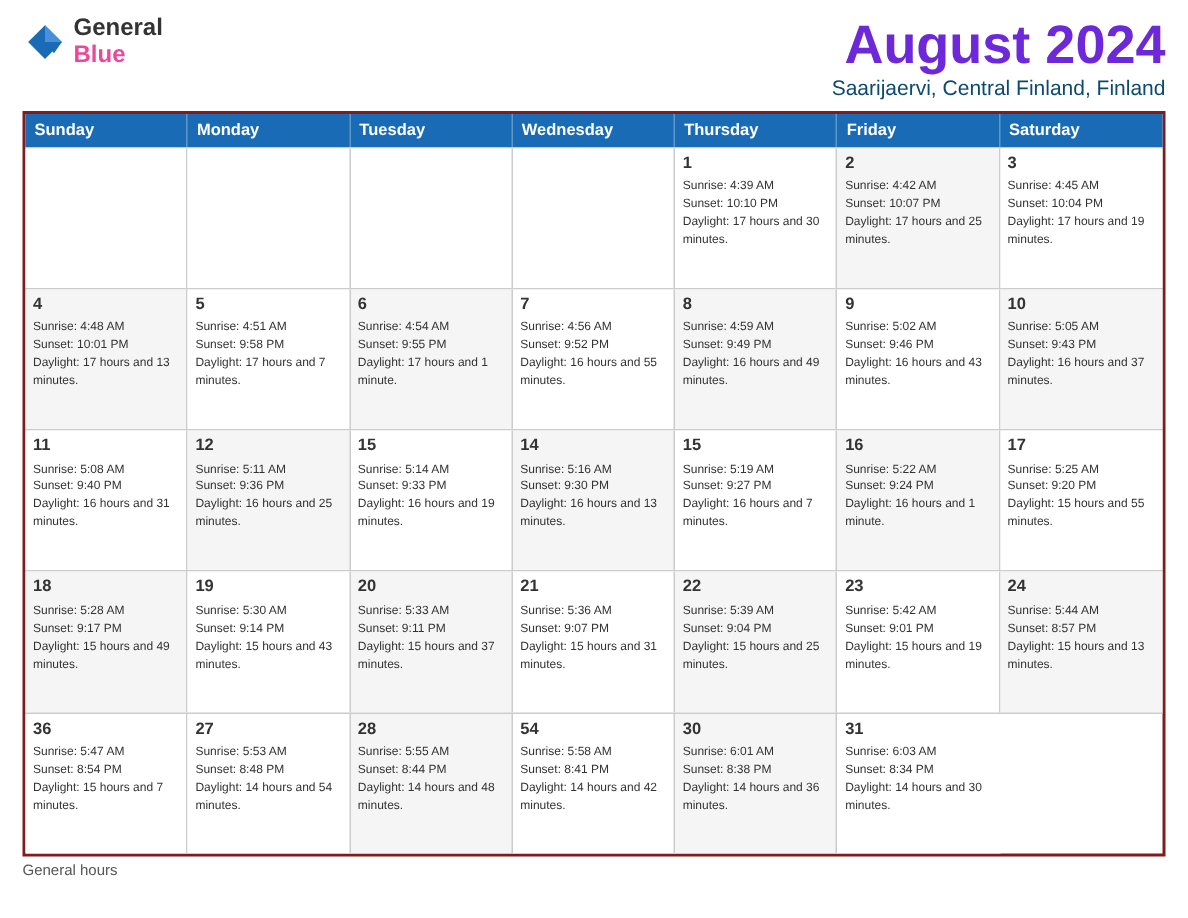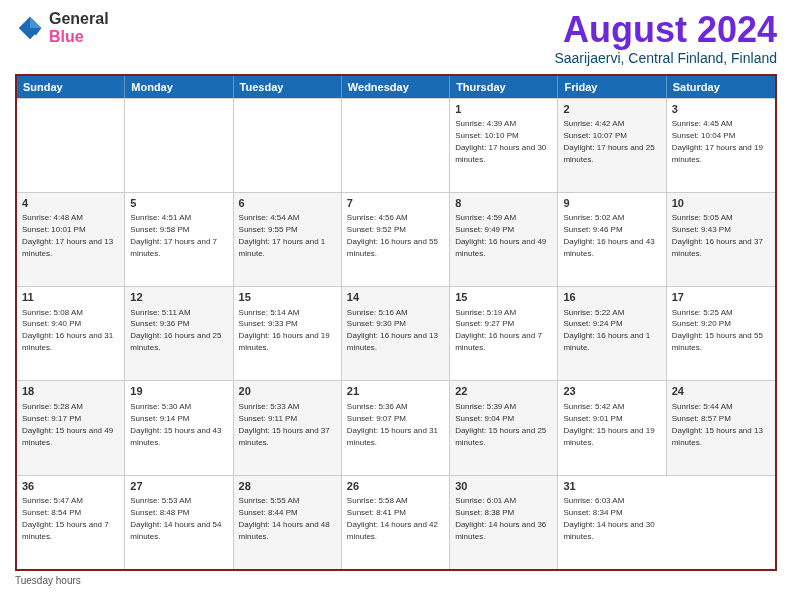--- a/index.html
+++ b/index.html
@@ -188,23 +188,23 @@
           <div class="cal-cell alt-bg"><span class="day-num">20</span><span class="cell-text">Sunrise: 5:33 AM<br>Sunset: 9:11 PM<br>Daylight: 15 hours and 37 minutes.</span></div>
           <div class="cal-cell"><span class="day-num">21</span><span class="cell-text">Sunrise: 5:36 AM<br>Sunset: 9:07 PM<br>Daylight: 15 hours and 31 minutes.</span></div>
           <div class="cal-cell alt-bg"><span class="day-num">22</span><span class="cell-text">Sunrise: 5:39 AM<br>Sunset: 9:04 PM<br>Daylight: 15 hours and 25 minutes.</span></div>
           <div class="cal-cell"><span class="day-num">23</span><span class="cell-text">Sunrise: 5:42 AM<br>Sunset: 9:01 PM<br>Daylight: 15 hours and 19 minutes.</span></div>
           <div class="cal-cell alt-bg"><span class="day-num">24</span><span class="cell-text">Sunrise: 5:44 AM<br>Sunset: 8:57 PM<br>Daylight: 15 hours and 13 minutes.</span></div>
         </div>
         <div class="cal-row">
           <div class="cal-cell"><span class="day-num">36</span><span class="cell-text">Sunrise: 5:47 AM<br>Sunset: 8:54 PM<br>Daylight: 15 hours and 7 minutes.</span></div>
           <div class="cal-cell"><span class="day-num">27</span><span class="cell-text">Sunrise: 5:53 AM<br>Sunset: 8:48 PM<br>Daylight: 14 hours and 54 minutes.</span></div>
           <div class="cal-cell alt-bg"><span class="day-num">28</span><span class="cell-text">Sunrise: 5:55 AM<br>Sunset: 8:44 PM<br>Daylight: 14 hours and 48 minutes.</span></div>
-          <div class="cal-cell"><span class="day-num">26</span><span class="cell-text">Sunrise: 5:58 AM<br>Sunset: 8:41 PM<br>Daylight: 14 hours and 42 minutes.</span></div>
+          <div class="cal-cell"><span class="day-num">54</span><span class="cell-text">Sunrise: 5:58 AM<br>Sunset: 8:41 PM<br>Daylight: 14 hours and 42 minutes.</span></div>
           <div class="cal-cell alt-bg"><span class="day-num">30</span><span class="cell-text">Sunrise: 6:01 AM<br>Sunset: 8:38 PM<br>Daylight: 14 hours and 36 minutes.</span></div>
           <div class="cal-cell"><span class="day-num">31</span><span class="cell-text">Sunrise: 6:03 AM<br>Sunset: 8:34 PM<br>Daylight: 14 hours and 30 minutes.</span></div>
         </div>
       </div>
   </div>
 
   <div class="footer">
-    <span>Tuesday hours</span>
+    <span>General hours</span>
   </div>
 </div>
 
 </body></html>

